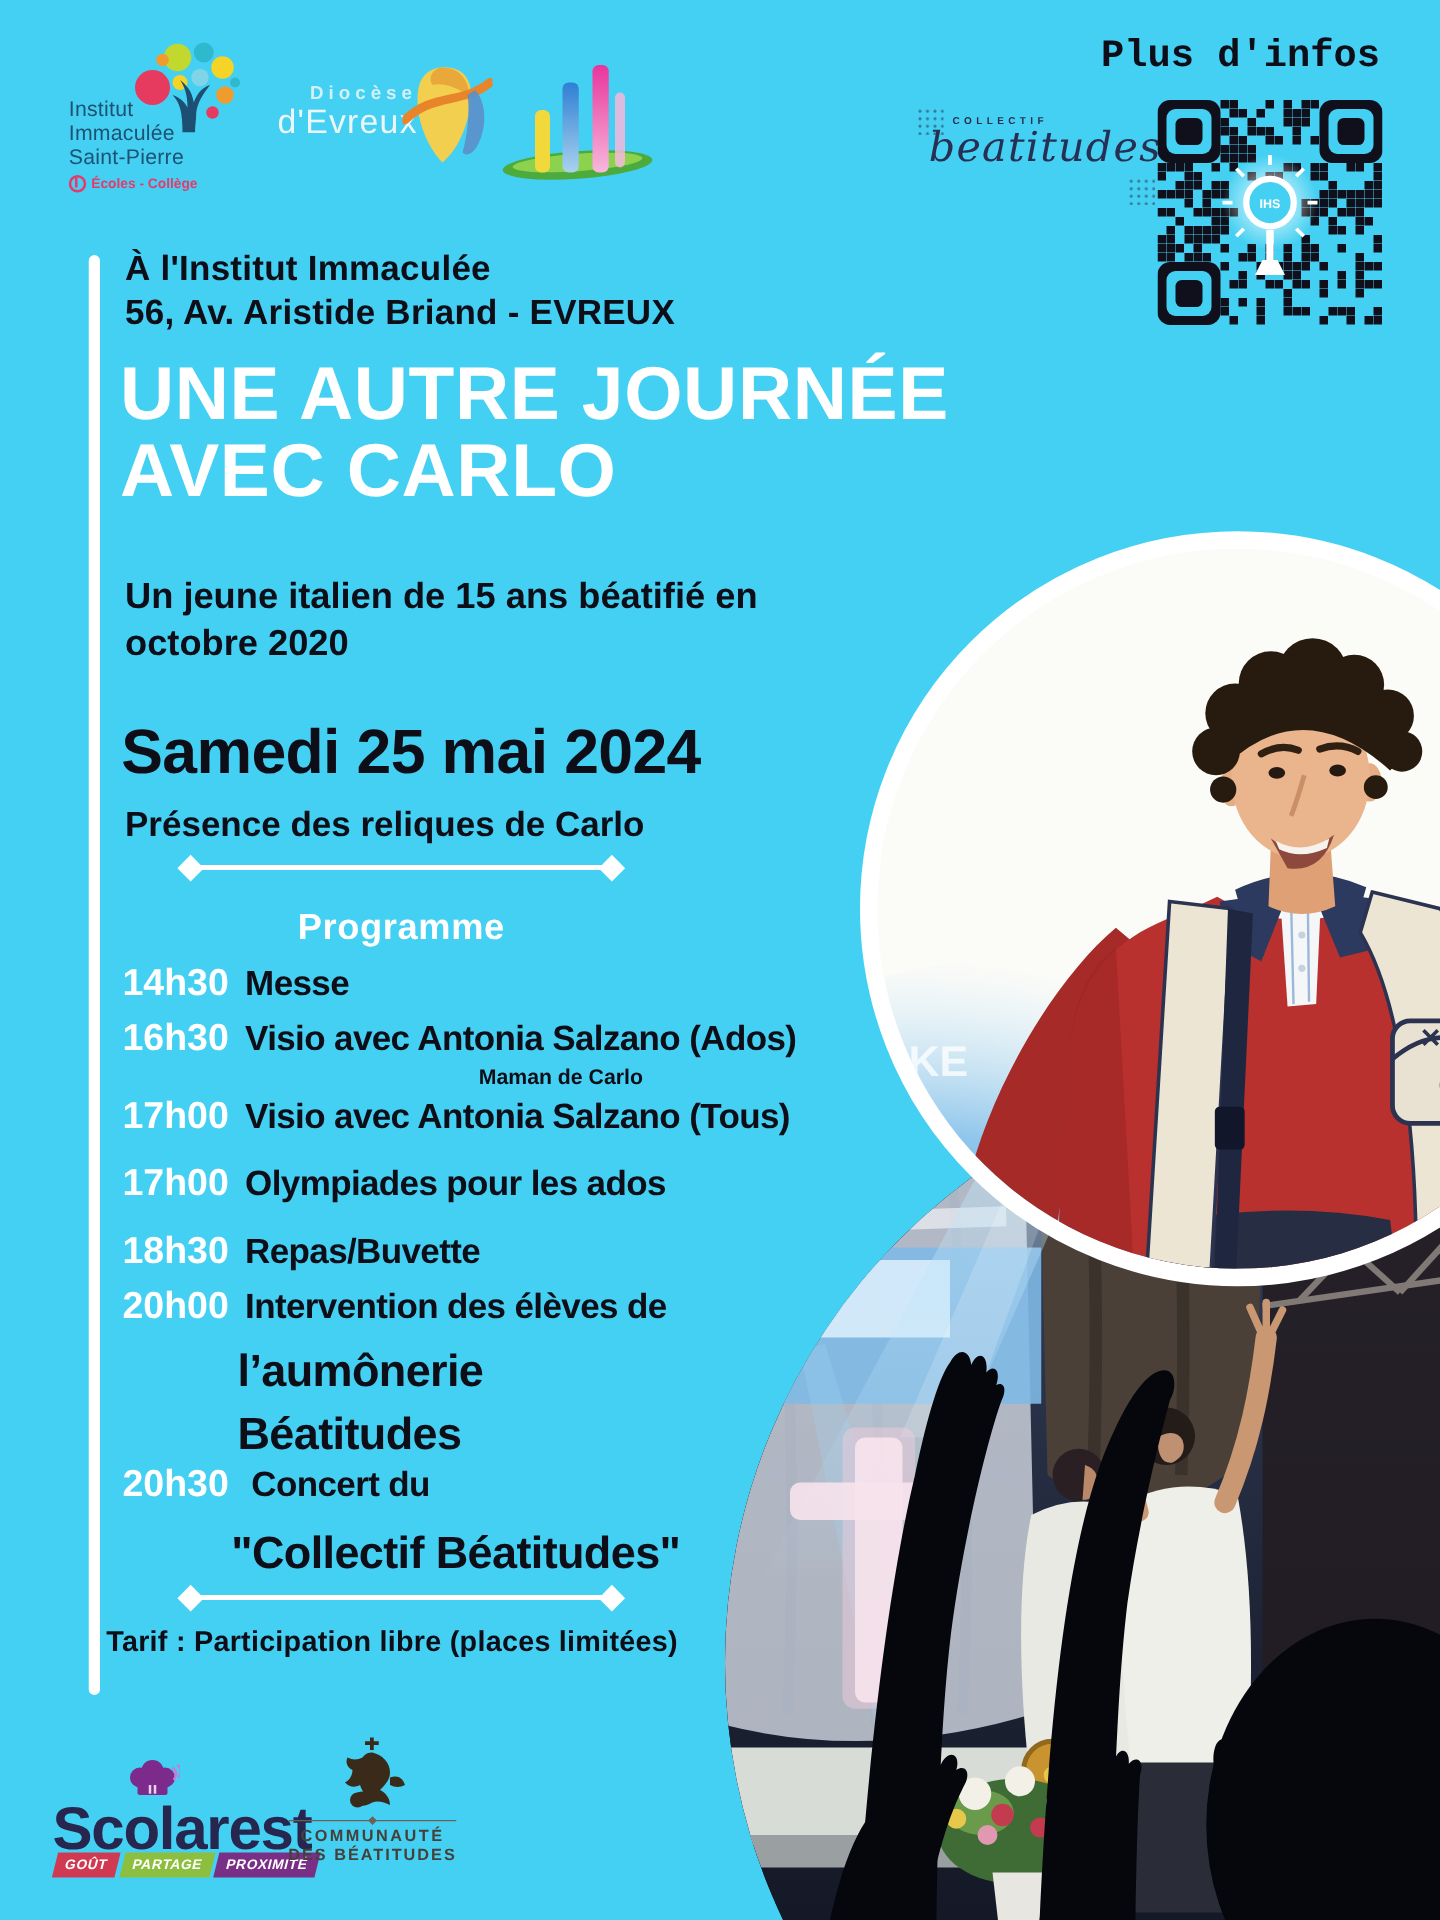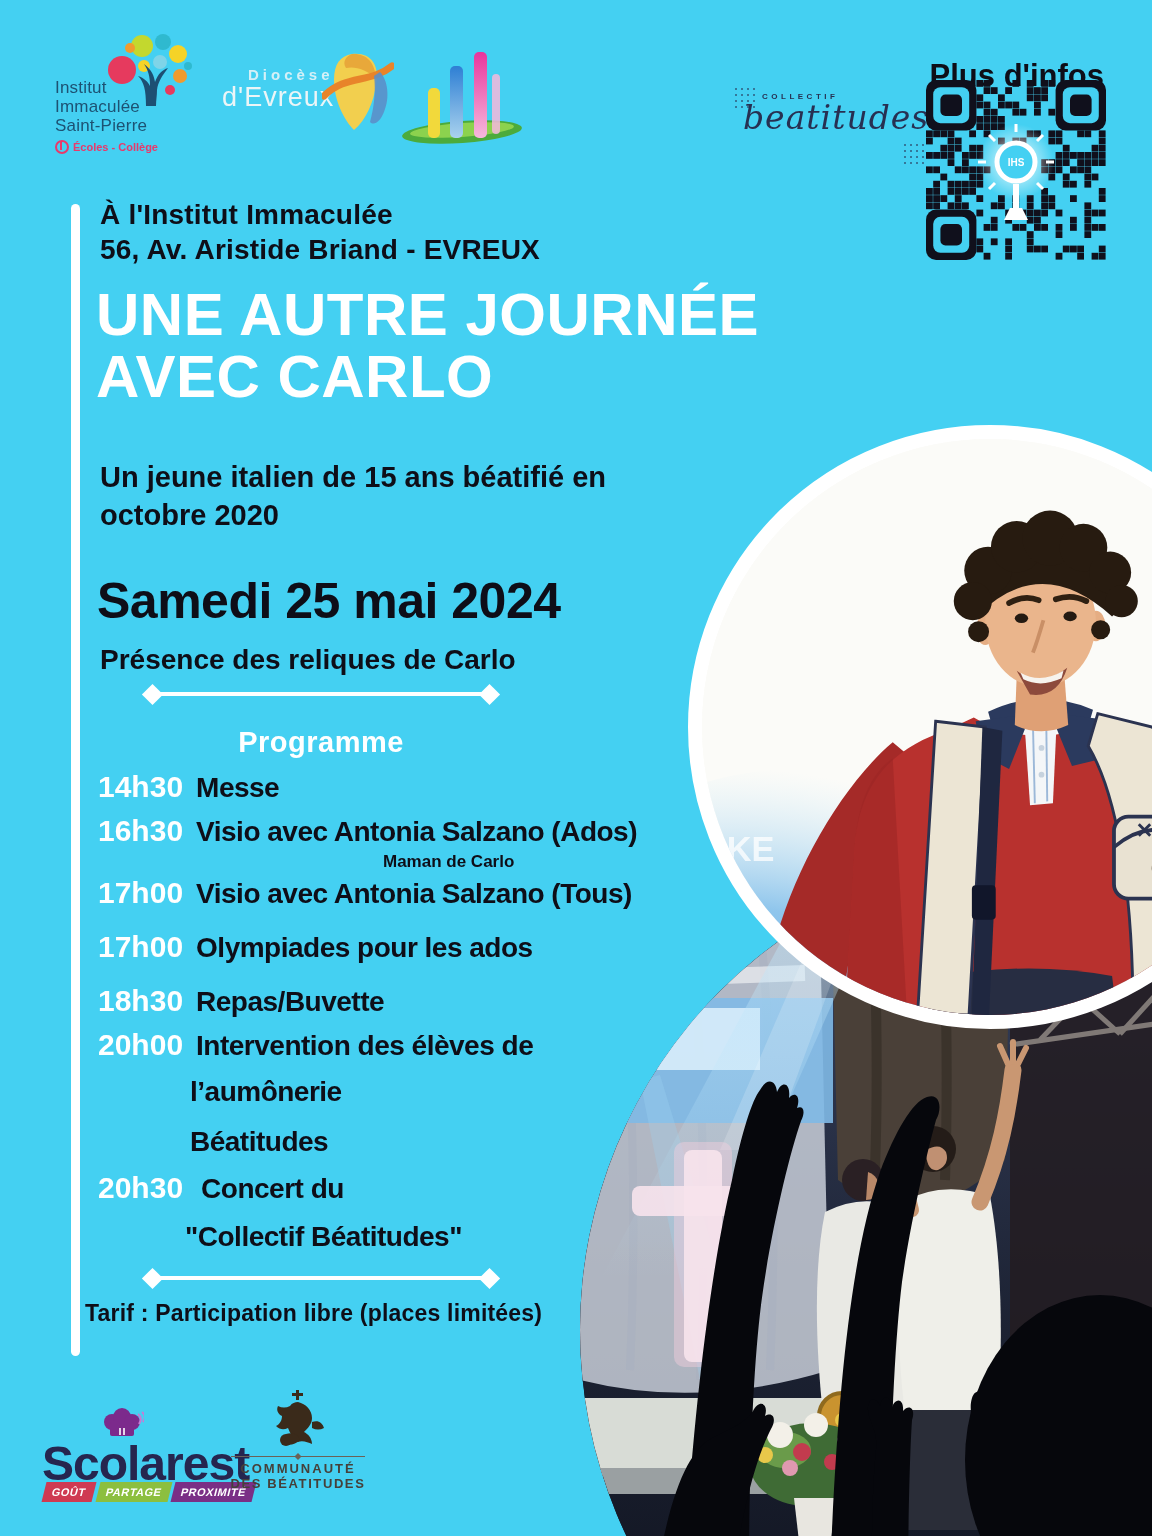--- a/index.html
+++ b/index.html
@@ -42,21 +42,21 @@
   .divider{height:16px;display:flex;align-items:center;}
   .divider .line{flex:1;height:4px;background:#fff;}
   .divider .dia{width:15px;height:15px;background:#fff;transform:rotate(45deg);}
 
   .prog-head{font-size:29px;text-align:center;letter-spacing:.5px;}
   .prow{display:flex;align-items:baseline;gap:13px;white-space:nowrap;}
   .prow .t{font-size:30px;font-weight:700;color:#fff;}
   .prow .l{font-size:28px;font-weight:800;color:#0e0e18;letter-spacing:-.5px;}
   .prow.tight{gap:18px;}
   .pnote{font-size:17px;font-weight:700;color:#0e0e18;}
-  .pextra{font-size:28px;font-weight:800;color:#0e0e18;letter-spacing:-.5px;}
+  .pextra{font-size:36px;font-weight:800;color:#0e0e18;letter-spacing:-.5px;}
   .tarif{font-size:23px;letter-spacing:.2px;}
 
   
   .carlo-circle{
     left:688px;top:425px;width:604px;height:604px;border-radius:50%;
     border:14px solid #fff;box-sizing:border-box;background:#fbfbf8;
     overflow:hidden;z-index:2;
   }
   .carlo-circle svg{position:absolute;left:0;top:0;width:576px;height:576px;}
   .concert-circle{
@@ -317,21 +317,21 @@
       <rect x="76" y="2" width="13" height="86" rx="5" fill="url(#pinkbar)"></rect>
       <rect x="94" y="24" width="8" height="60" rx="4" fill="#f6b8dc" opacity=".85"></rect>
     </svg>
   </div>
 
   <div class="abs content dots" style="left:733px;top:86px;"></div>
   <div class="abs content dots" style="left:902px;top:142px;"></div>
   <div class="abs content col-top" style="left:762px;top:92px;">COLLECTIF</div>
   <div class="abs content col-name" style="left:743px;top:98px;">beatitudes</div>
 
-  <div class="abs content ink xb more-info" style="right:48px;top:58px;">Plus d'infos</div>
+  <div class="abs content ink xb more-info" style="right:48px;top:28px;font-family:Liberation Mono, monospace;">Plus d'infos</div>
   <div class="abs content" style="left:926px;top:80px;width:180px;height:180px;">
     <svg id="qr-svg" viewBox="0 0 180 180" width="180" height="180">
         <g fill="#10101c">
           <rect x="50.4" y="0.0" width="6.8" height="6.8"></rect>
           <rect x="57.6" y="0.0" width="6.8" height="6.8"></rect>
           <rect x="86.4" y="0.0" width="6.8" height="6.8"></rect>
           <rect x="100.8" y="0.0" width="6.8" height="6.8"></rect>
           <rect x="115.2" y="0.0" width="6.8" height="6.8"></rect>
           <rect x="122.4" y="0.0" width="6.8" height="6.8"></rect>
           <rect x="57.6" y="7.2" width="6.8" height="6.8"></rect>

